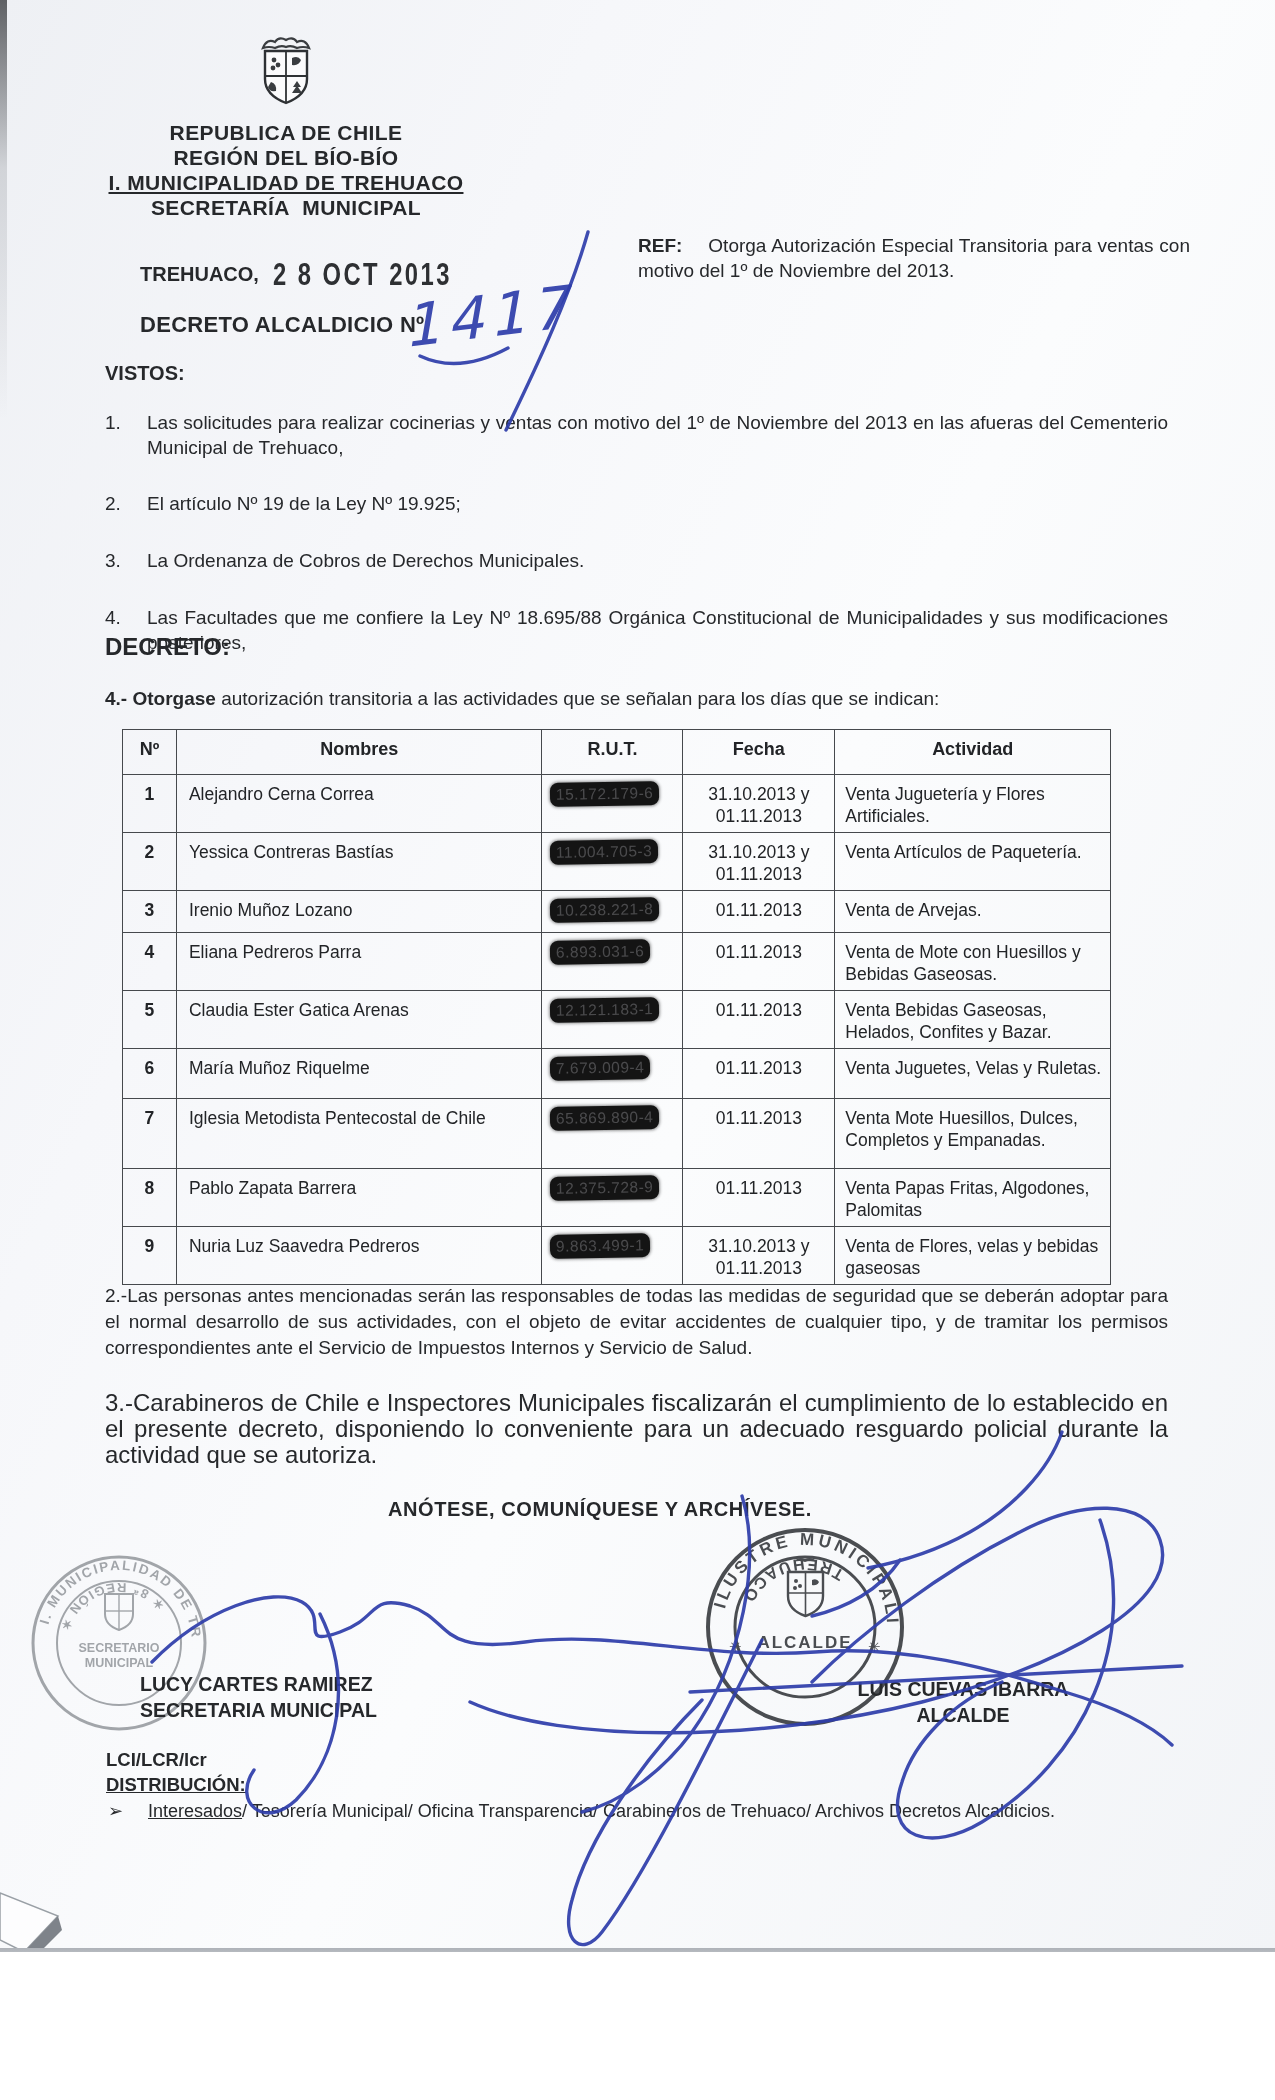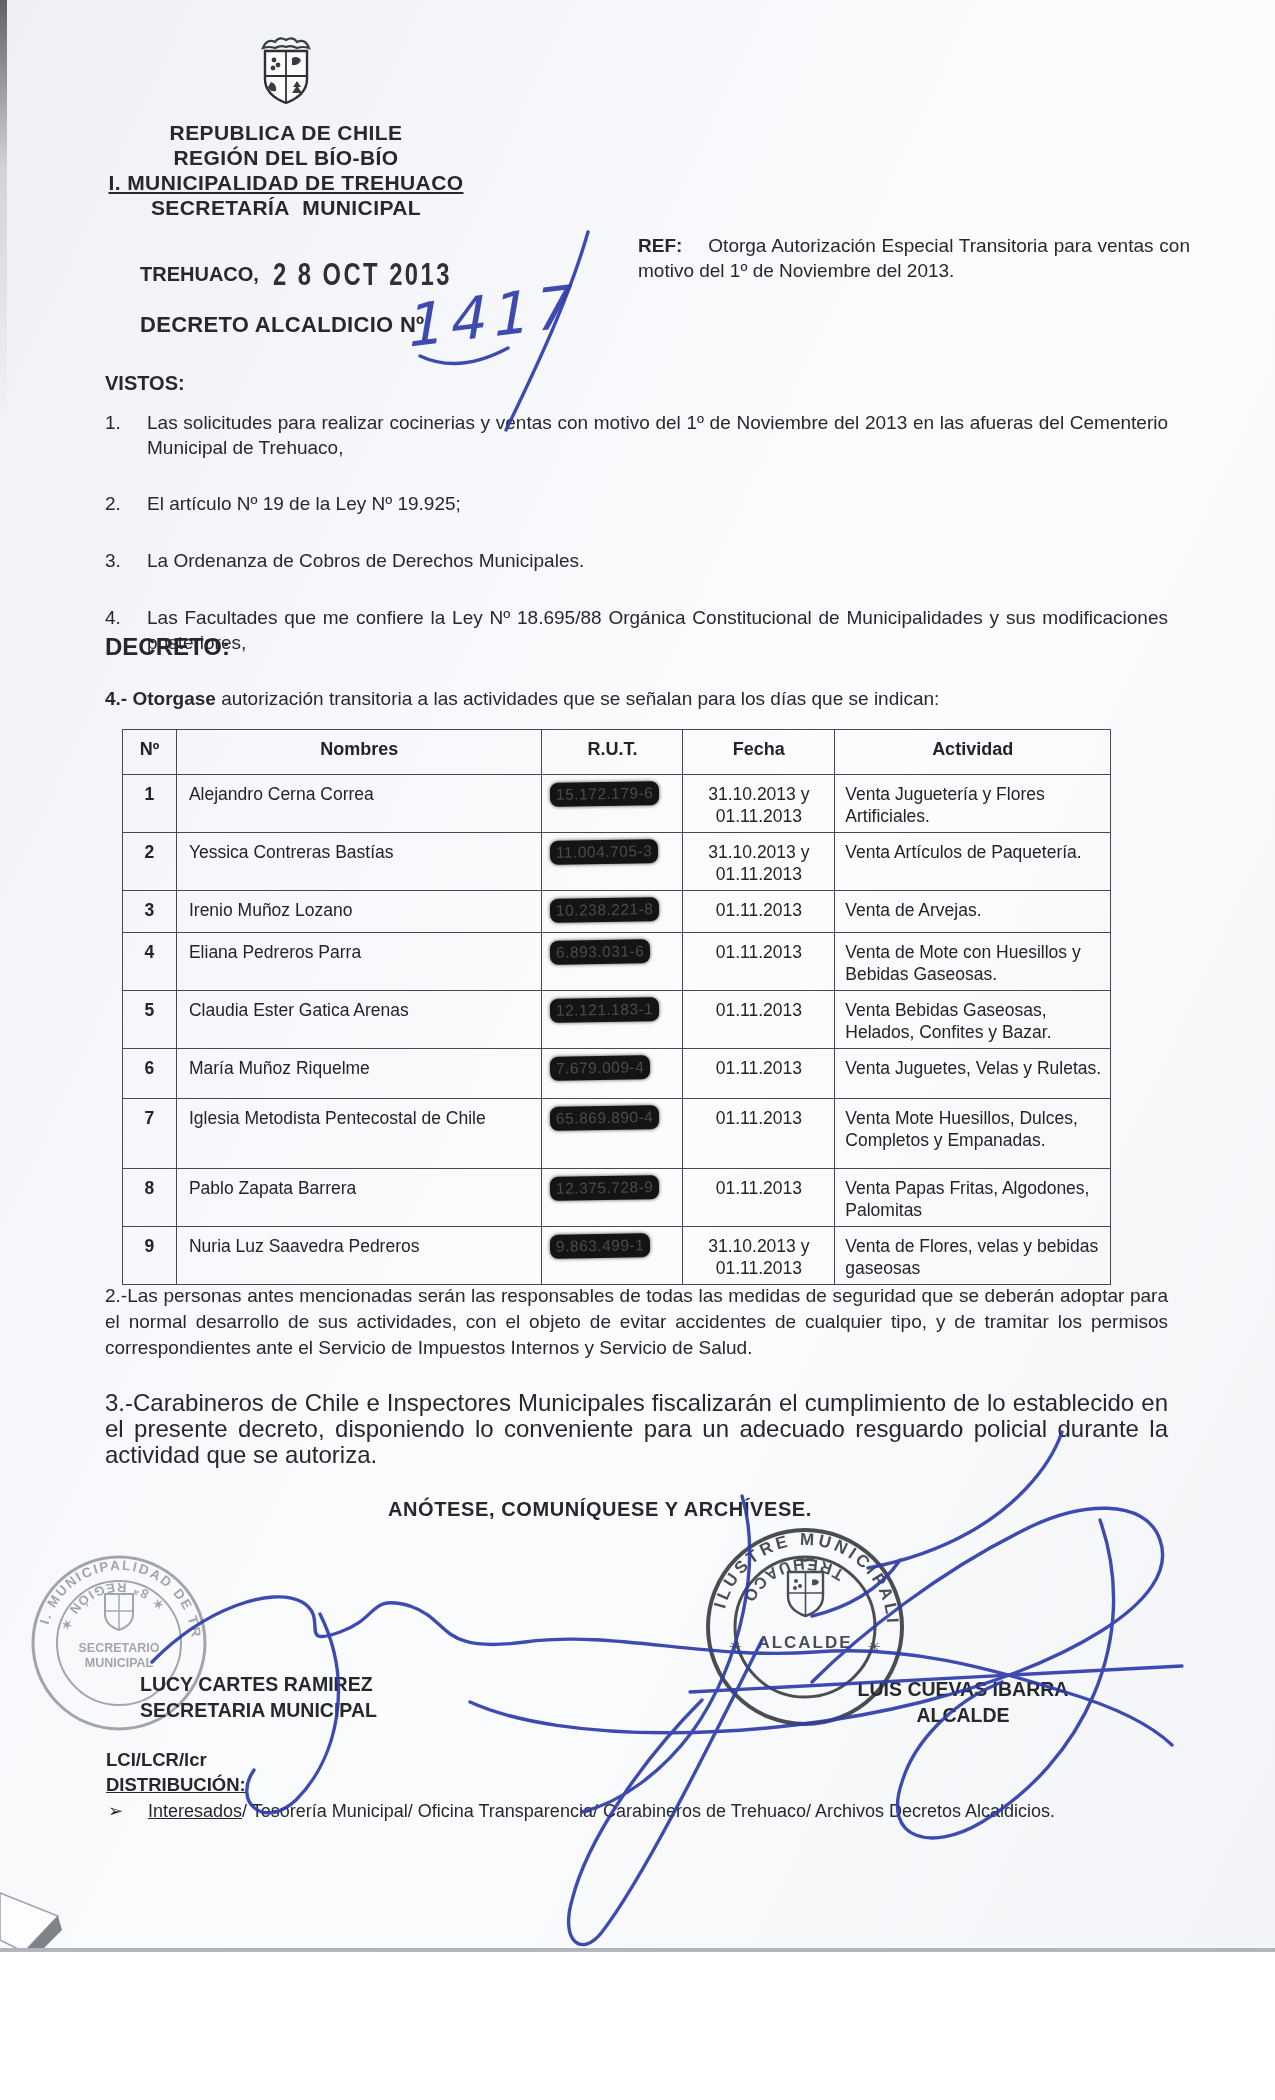--- a/index.html
+++ b/index.html
@@ -35,21 +35,21 @@
   
   #place-line { left:140px; top:263px; font-size:20px; font-weight:bold; }
   #date-stamp { position:absolute; left:133px; top:-6px; font-size:29px; font-weight:bold; color:#2e3033;
     white-space:nowrap; letter-spacing:3px; transform:scaleX(.82) scaleY(1.08); transform-origin:left top; }
 
   
   #decree-line { left:140px; top:312px; font-size:22px; font-weight:bold; letter-spacing:.3px; }
   #hand-number { left:408px; top:282px; font-size:58px; color:#2e3daa; font-family:"DejaVu Sans", sans-serif;
     font-style:italic; letter-spacing:6px; transform:rotate(-7deg) skewX(-6deg); opacity:.92; }
 
-  #vistos-label { left:105px; top:372px; font-size:20px; font-weight:bold; }
+  #vistos-label { left:105px; top:362px; font-size:20px; font-weight:bold; }
 
   
   #vistos-list { left:105px; top:410px; width:1063px; }
   .visto { display:flex; margin-bottom:25px; font-size:19px; line-height:25px; }
   .visto .vnum { width:42px; flex:0 0 42px; }
   .visto .vtext { flex:1; text-align:justify; }
   #visto-1 { margin-bottom:31px; } #visto-2 { margin-bottom:32px; } #visto-3 { margin-bottom:32px; }
 
   #decreto-label { left:105px; top:633px; font-size:24px; font-weight:bold; }
   #article1 { left:105px; top:686px; width:1063px; font-size:19px; line-height:25px; }

